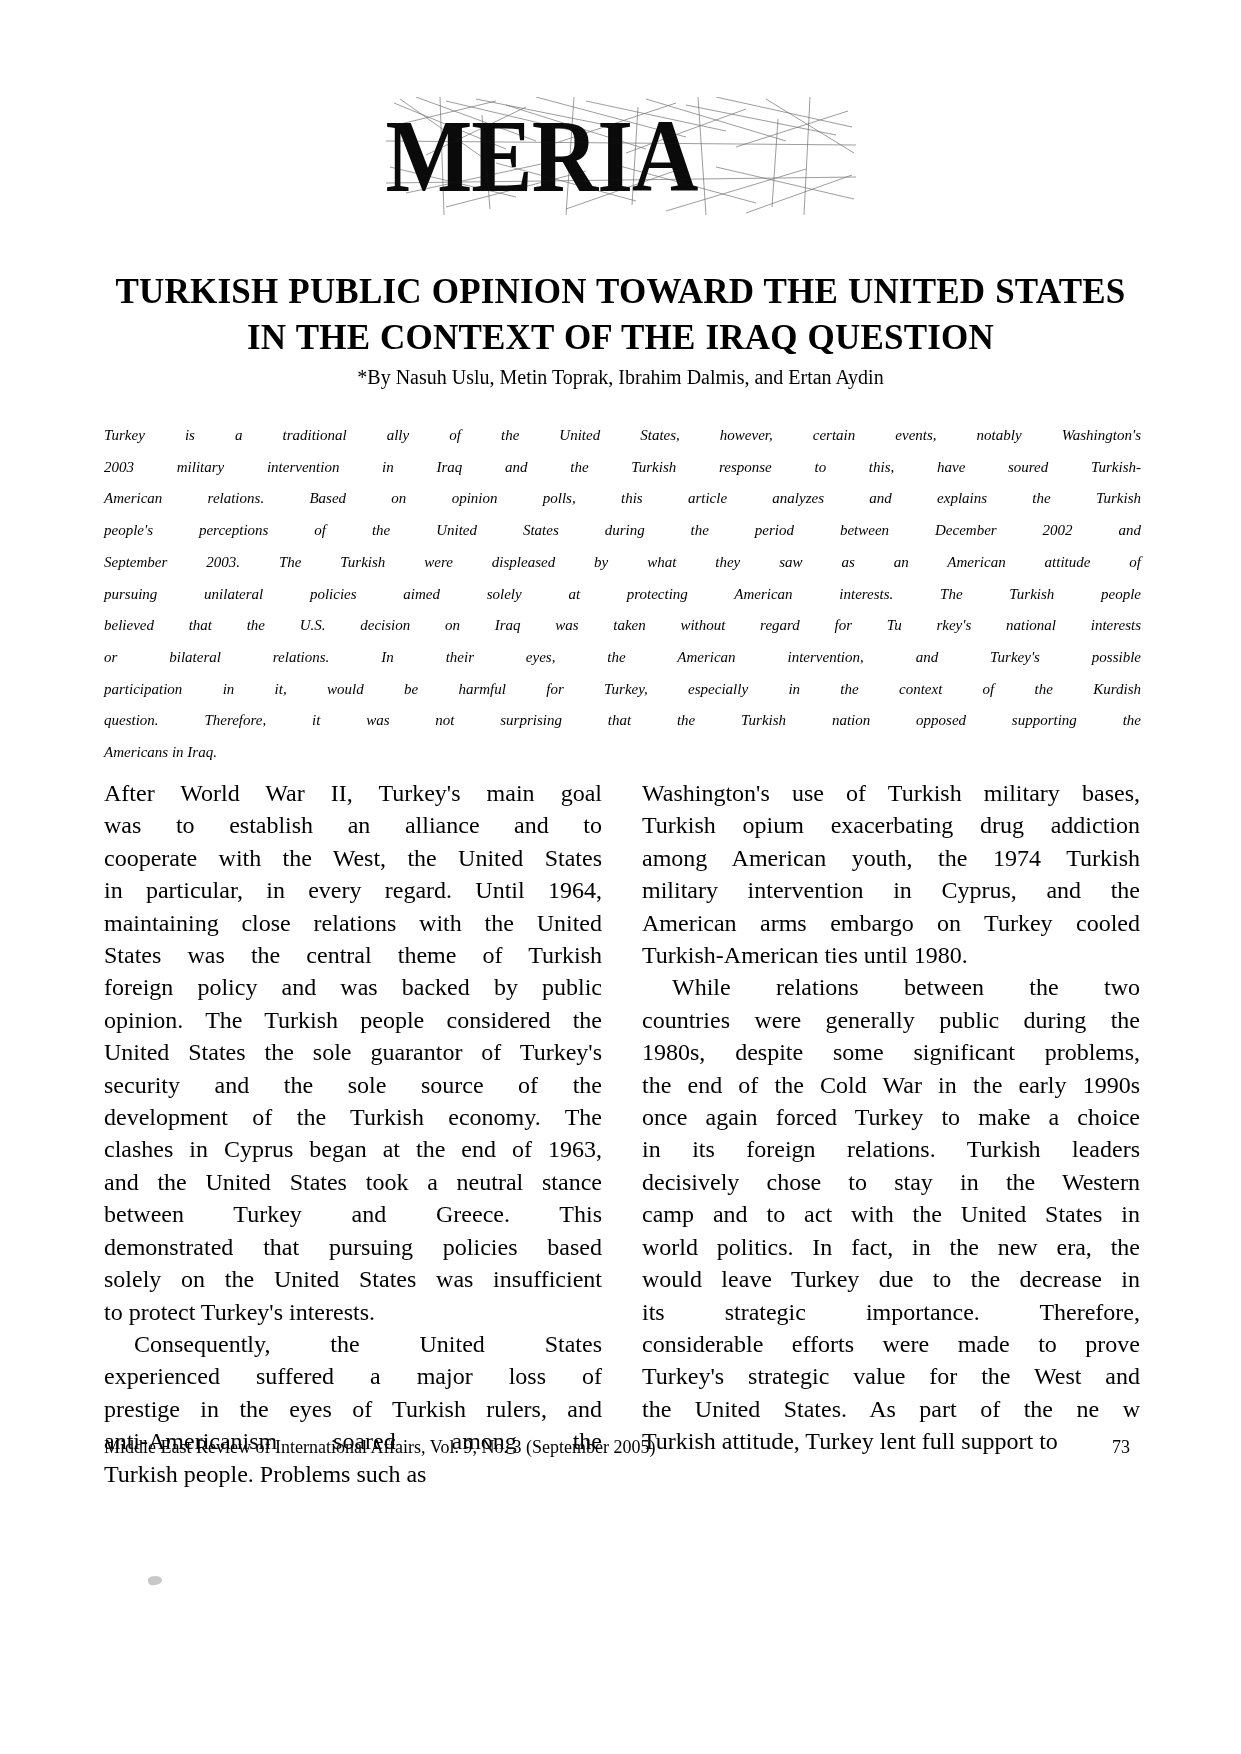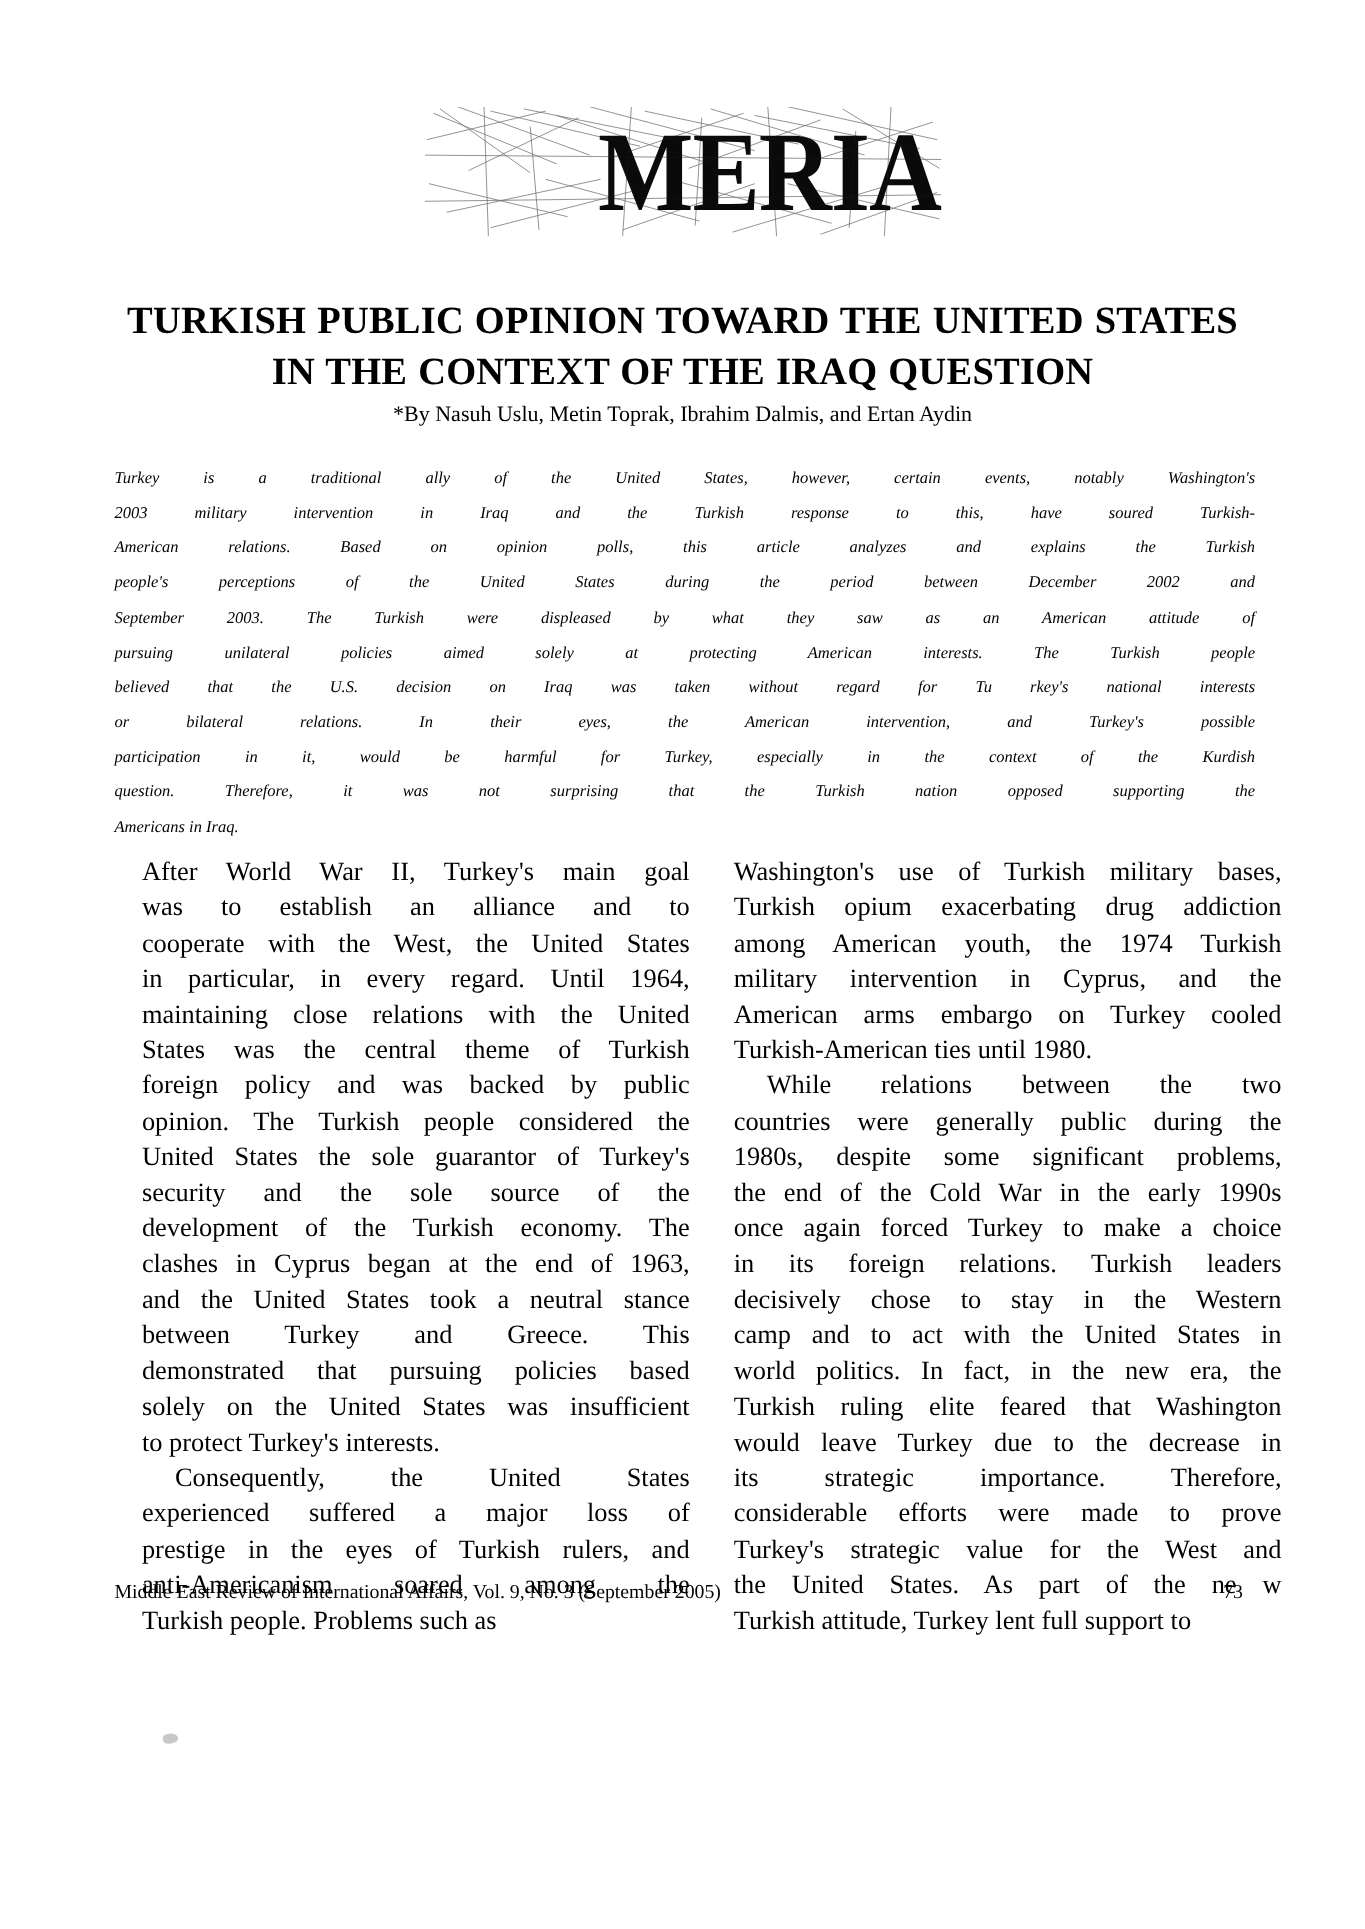--- a/index.html
+++ b/index.html
@@ -35,21 +35,21 @@
     justify-content: center;
     align-items: center;
   }
 
   .logo-wrap {
     position: relative;
     width: 470px;
     height: 118px;
     display: flex;
     align-items: center;
-    justify-content: flex-end;
+    justify-content: flex-start;
     overflow: hidden;
   }
 
   .logo-text {
     font-family: "Liberation Serif", "DejaVu Serif", serif;
     font-weight: bold;
     font-size: 92px;
     letter-spacing: -1px;
     line-height: 1;
     color: #0a0a0a;
@@ -109,21 +109,20 @@
 
   
   .body-columns {
     position: absolute;
     top: 777px;
     left: 104px;
     width: 1036px;
     height: 460px;
     display: flex;
     gap: 40px;
-    margin-left: 25px;
   }
 
   .col {
     width: 498px;
     font-size: 24px;
     line-height: 32.4px;
     text-align: justify;
     text-justify: inter-word;
   }
 
@@ -288,21 +287,20 @@
         <p>
           <span class="jline" style="text-indent: 30px;">While relations between the two</span>
           <span class="jline">countries were generally public during the</span>
           <span class="jline">1980s, despite some significant problems,</span>
           <span class="jline">the end of the Cold War in the early 1990s</span>
           <span class="jline">once again forced Turkey to make a choice</span>
           <span class="jline">in its foreign relations. Turkish leaders</span>
           <span class="jline">decisively chose to stay in the Western</span>
           <span class="jline">camp and to act with the United States in</span>
           <span class="jline">world politics. In fact, in the new era, the</span>
-          <span class="jline">Turkish ruling elite feared that Washington</span>
           <span class="jline">would leave Turkey due to the decrease in</span>
           <span class="jline">its strategic importance. Therefore,</span>
           <span class="jline">considerable efforts were made to prove</span>
           <span class="jline">Turkey's strategic value for the West and</span>
           <span class="jline">the United States. As part of the ne w</span>
           <span class="jline last">Turkish attitude, Turkey lent full support to</span>
         </p>
       </div>
   </div>
 

